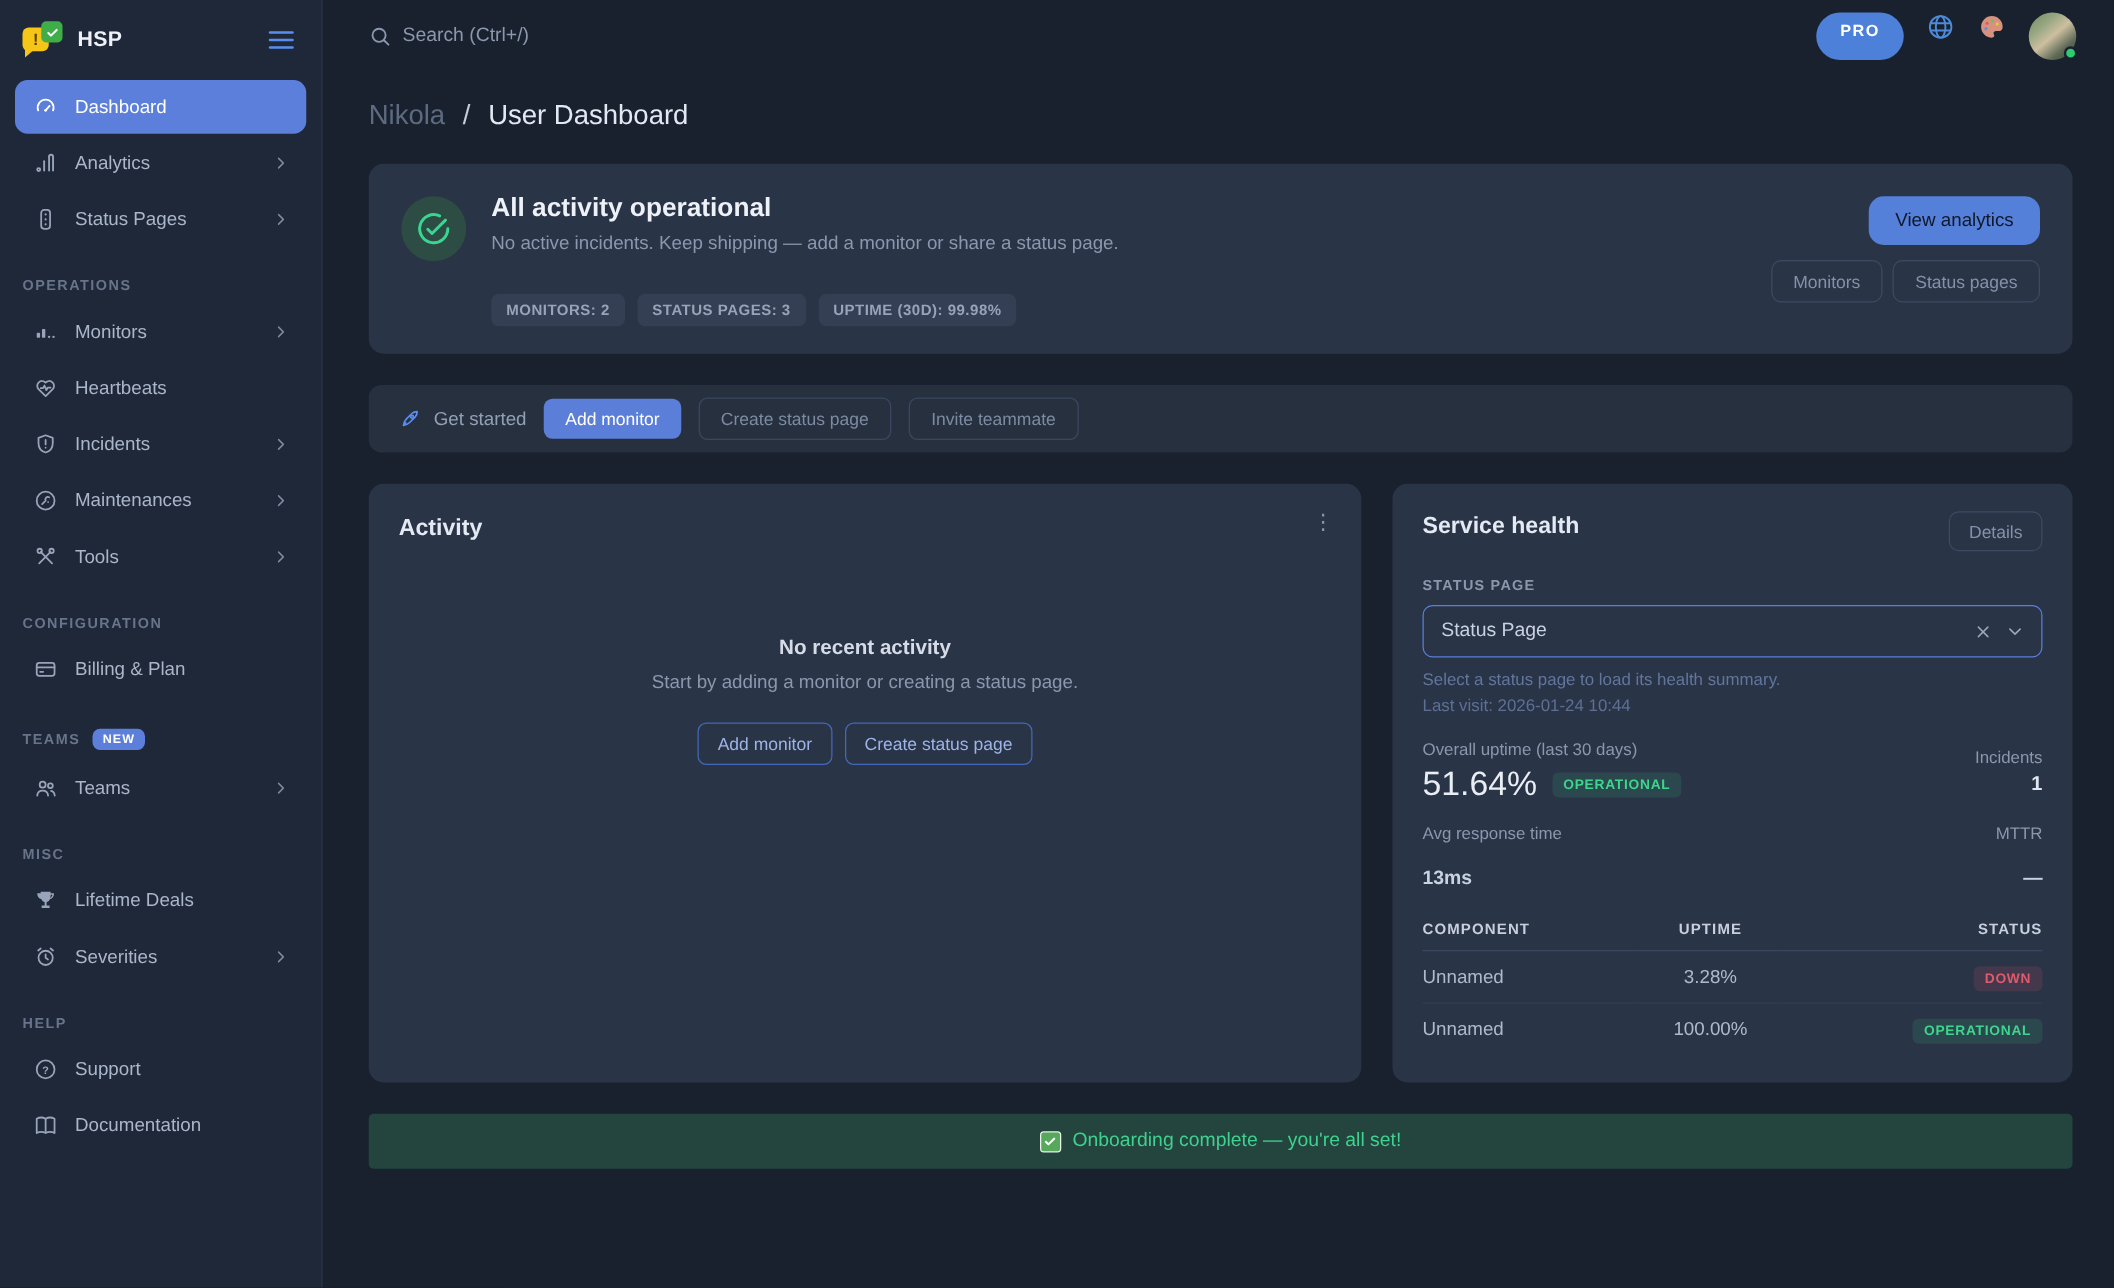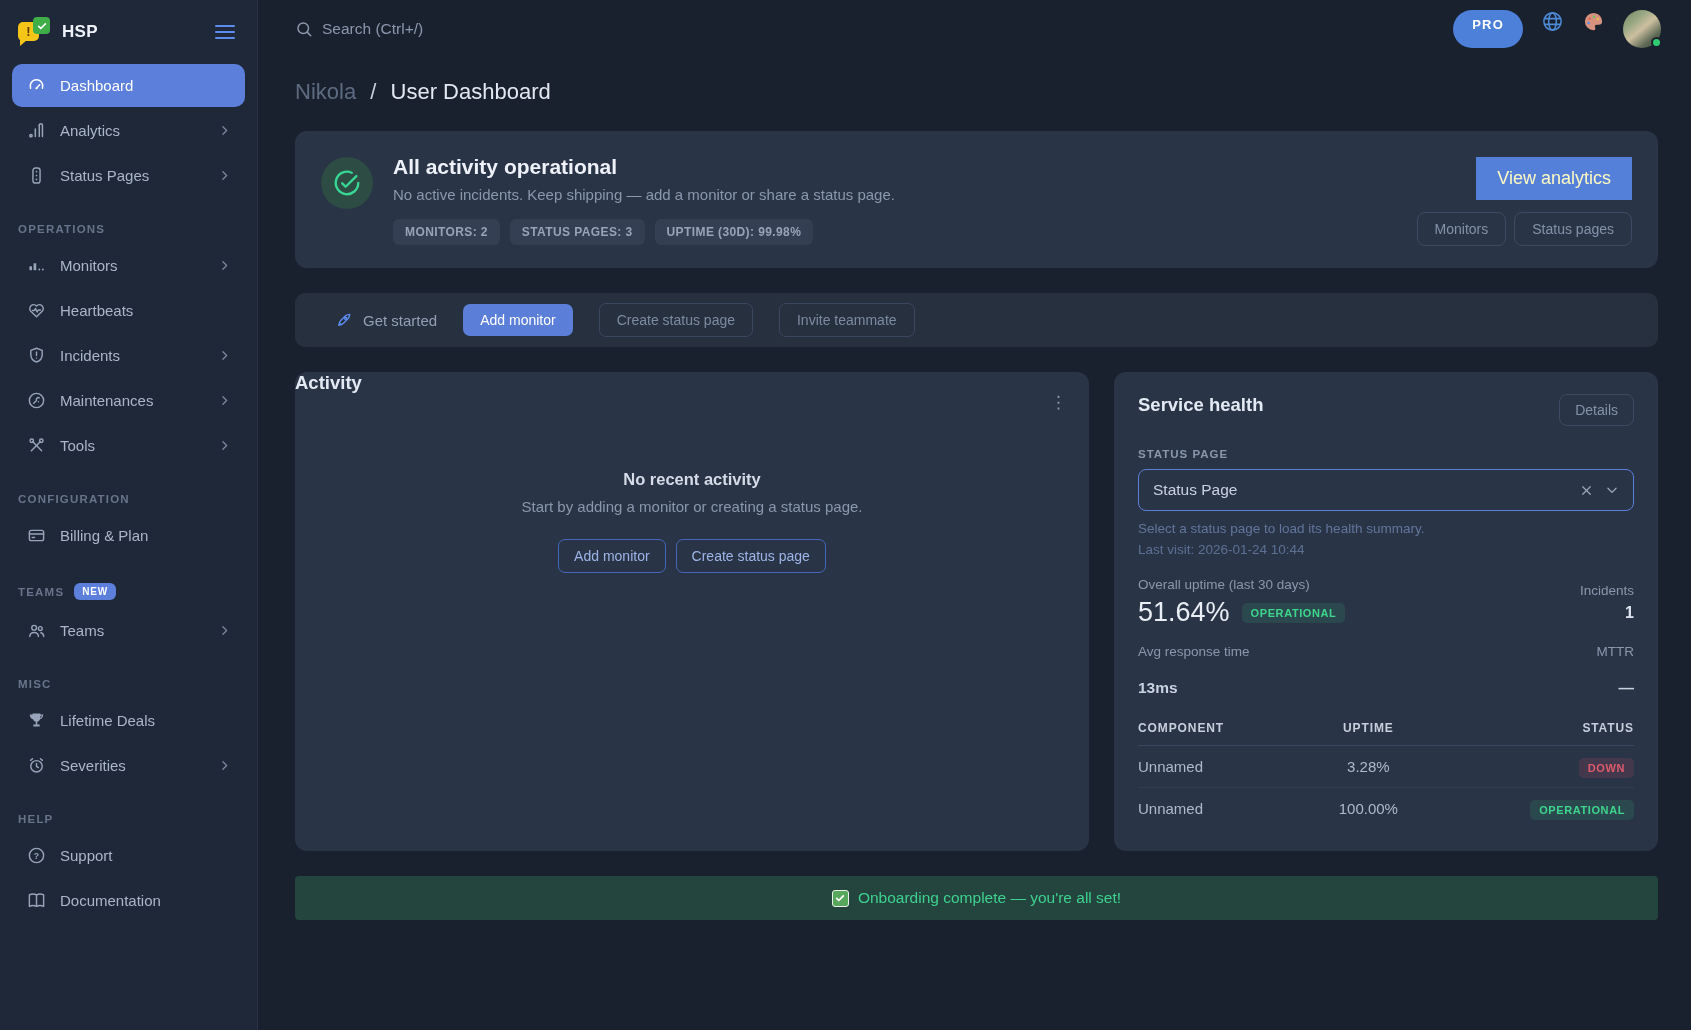--- a/index.html
+++ b/index.html
@@ -91,56 +91,56 @@
     background:#2a3447; border-radius:12px; padding:22px 26px; display:flex; gap:20px;
     min-height:136px;
   }
   .hero-icon {
     width:52px; height:52px; min-width:52px; border-radius:50%; background:#2d4c43;
     display:flex; align-items:center; justify-content:center; margin-top:4px;
   }
   .hero-body { flex:1; }
   .hero-title { font-size:21px; font-weight:600; color:#eef2f8; margin-top:2px; }
   .hero-sub { font-size:15px; color:#8a97ad; margin-top:7px; }
-  .hero-chips { display:flex; gap:10px; margin-top:16px; }
+  .hero-chips { display:flex; gap:10px; margin-top:32px; }
   .chip {
     background:#353f54; color:#97a3b8; font-size:12px; letter-spacing:.4px;
     padding:6px 12px; border-radius:6px; font-weight:600;
   }
   .hero-actions { display:flex; flex-direction:column; align-items:flex-end; gap:12px; margin-top:4px; }
   .btn { cursor:pointer; font-family:"Liberation Sans", sans-serif; white-space:nowrap; }
   .btn-primary {
-    background:#5480d9; color:#fef9c3; border:none; border-radius:0;
-    padding:11px 21px; font-size:18px;
+    background:#5480d9; color:#0f172a; border:none; border-radius:12px;
+    padding:11px 21px; font-size:15px;
   }
   .btn-outline {
     background:transparent; color:#8492a9; border:1px solid #3c4a63;
     border-radius:8px; padding:8px 17px; font-size:14px;
   }
   .hero-secondary { display:flex; gap:8px; }
 
   
   .getstarted {
     margin-top:25px; background:#27303f; border-radius:10px; height:54px;
-    display:flex; align-items:center; gap:26px; padding:0 40px;
+    display:flex; align-items:center; gap:14px; padding:0 24px;
   }
   .gs-label { display:flex; align-items:center; gap:10px; color:#92a0b5; font-size:15px; }
   .btn-blue-sm {
     background:#5b7fd9; color:#fff; border:none; border-radius:7px;
     padding:8px 17px; font-size:14px;
   }
   .btn-ghost-sm {
     background:transparent; color:#7c8ba1; border:1px solid #3a4760;
     border-radius:7px; padding:8px 17px; font-size:14px;
   }
 
   
   .cards-row { display:flex; gap:25px; margin-top:25px; align-items:stretch; }
   .card { background:#2a3447; border-radius:12px; }
-  .activity-card { flex:1; position:relative; min-height:431px; }
+  .activity-card { flex:1; padding:24px; position:relative; min-height:431px; }
   .card-title { font-size:18.5px; font-weight:600; color:#e3eaf3; }
   .kebab { position:absolute; top:22px; right:22px; color:#8a96ab; font-size:17px; letter-spacing:0; cursor:pointer; line-height:1; }
   .empty-state { text-align:center; margin-top:76px; }
   .empty-title { font-size:16.5px; font-weight:600; color:#d5dce8; }
   .empty-sub { font-size:15px; color:#8a97ad; margin-top:9px; }
   .empty-actions { display:flex; gap:10px; justify-content:center; margin-top:24px; }
   .btn-outline-blue {
     background:transparent; color:#9db4e8; border:1px solid #4467b8;
     border-radius:7px; padding:8px 15px; font-size:14px;
   }

